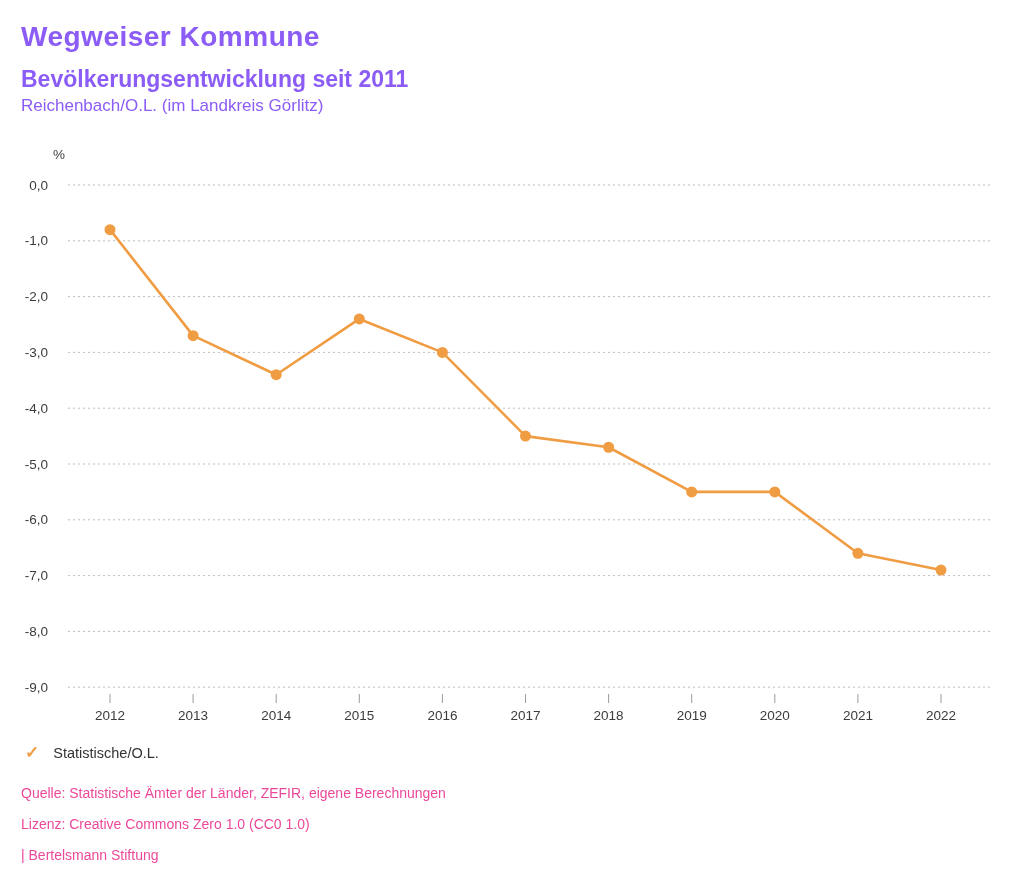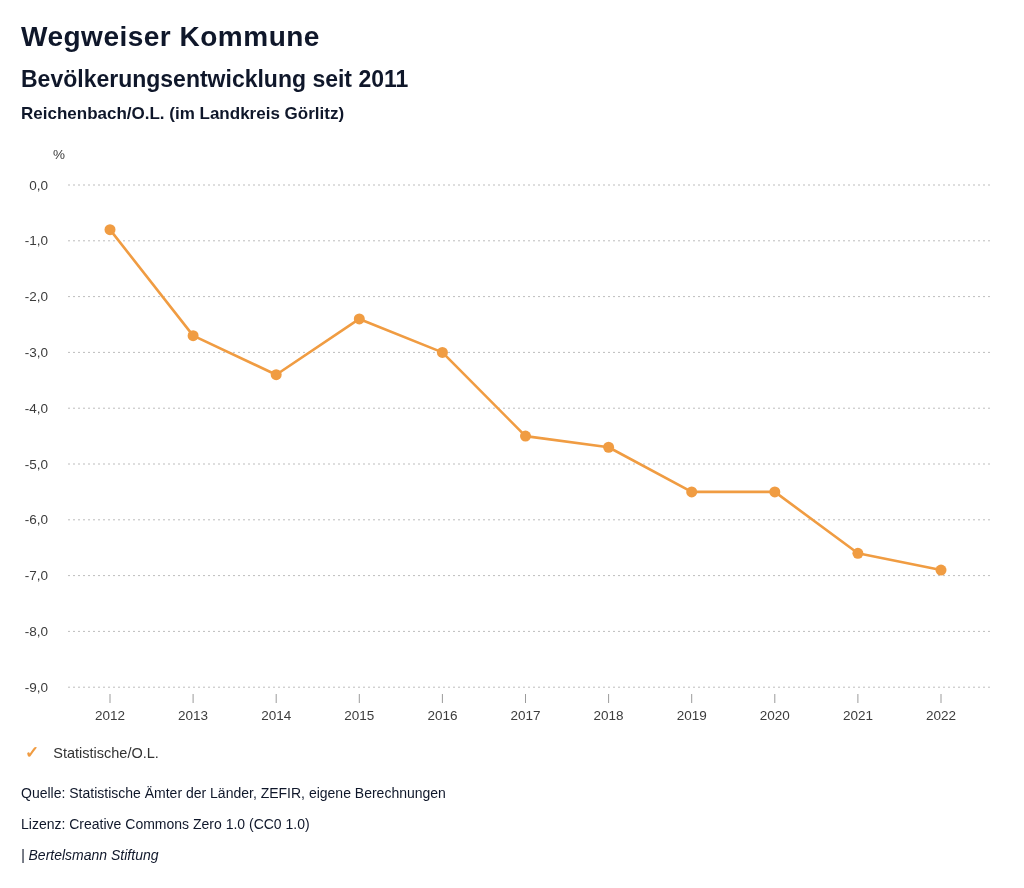--- a/index.html
+++ b/index.html
@@ -12,37 +12,37 @@
     position: relative;
     width: 1024px;
     height: 888px;
     background: #ffffff;
     overflow: hidden;
   }
   .header h1, .header h2, .header h3 {
     margin: 0;
     position: absolute;
     left: 21px;
-    color: #0f172a;
+    color: #8b5cf6;
   }
   .header h1 {
     top: 21px;
     font-size: 28px;
     font-weight: 700;
     letter-spacing: 0.5px;
   }
   .header h2 {
     top: 66px;
     font-size: 23px;
     font-weight: 700;
   }
   .header h3 {
-    top: 104px;
+    top: 96px;
     font-size: 17px;
-    font-weight: 700;
+    font-weight: 400;
   }
   #chart {
     position: absolute;
     left: 0;
     top: 140px;
   }
   .axis-text {
     font-family: "Liberation Sans", sans-serif;
     font-size: 13.5px;
     fill: #3c3c3c;
@@ -59,25 +59,25 @@
   }
   .legend .check {
     font-size: 17px;
     font-weight: 700;
     line-height: 1;
   }
   .footer div {
     position: absolute;
     left: 21px;
     font-size: 14px;
-    color: #0f172a;
+    color: #ec4899;
   }
   .footer .source-line { top: 785px; }
   .footer .license-line { top: 816px; }
-  .footer .attribution-line { top: 847px; font-style: italic; }
+  .footer .attribution-line { top: 847px; }
 </style>
 </head>
 <body>
 
 <div class="page">
 
   <div class="header">
     <h1>Wegweiser Kommune</h1>
     <h2>Bevölkerungsentwicklung seit 2011</h2>
     <h3>Reichenbach/O.L. (im Landkreis Görlitz)</h3>

